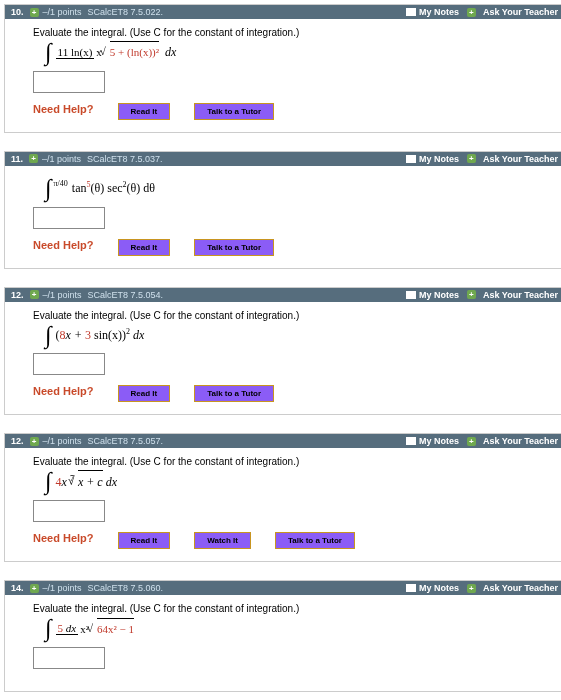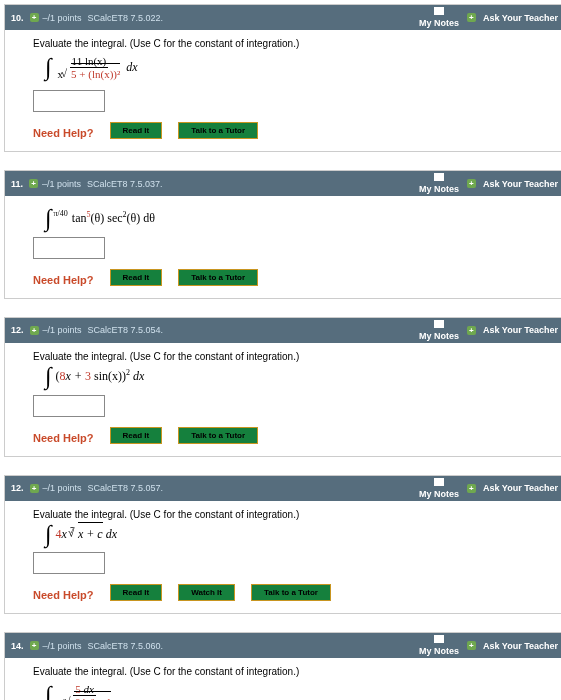--- a/index.html
+++ b/index.html
@@ -54,21 +54,20 @@
     display: flex;
     align-items: center;
     gap: 8px;
   }
   .my-notes {
     color: #fff;
     font-weight: bold;
     display: flex;
     align-items: center;
     gap: 3px;
-    flex-direction: column;
   }
   .note-icon {
     width: 10px;
     height: 8px;
     background: #fff;
     display: inline-block;
   }
   .ask {
     color: #fff;
     font-weight: bold;
@@ -91,21 +90,20 @@
     align-items: center;
     gap: 4px;
   }
   .int {
     font-size: 24px;
     line-height: 0.7;
     display: inline-block;
   }
   .frac {
     display: inline-flex;
-    flex-direction: column;
     align-items: center;
     font-size: 11px;
   }
   .frac .num { border-bottom: 1px solid #000; padding: 0 2px; }
   .frac .den { padding: 0 2px; }
   .sqrt {
     position: relative;
     padding-left: 8px;
   }
   .sqrt::before {
@@ -129,30 +127,30 @@
   .bounds .upper { margin-bottom: 8px; }
   .answer-box {
     border: 1px solid #888;
     width: 70px;
     height: 20px;
     background: #fff;
     margin: 4px 0 10px 0;
   }
   .need-help-row {
     display: flex;
-    align-items: flex-end;
-    gap: 16px;
+    align-items: flex-start;
+    gap: 24px;
   }
   .need-help {
     color: #c94a2a;
     font-weight: bold;
     font-size: 11px;
   }
   .btn {
-    background: #15803d;
+    background: #8b5cf6;
     color: #000;
     font-size: 8px;
     font-weight: bold;
     padding: 3px 12px;
     border: 1px solid #c89520;
     cursor: pointer;
   }
   .red { color: #c0392b; }
   .sup { font-size: 8px; vertical-align: super; }
 </style>

